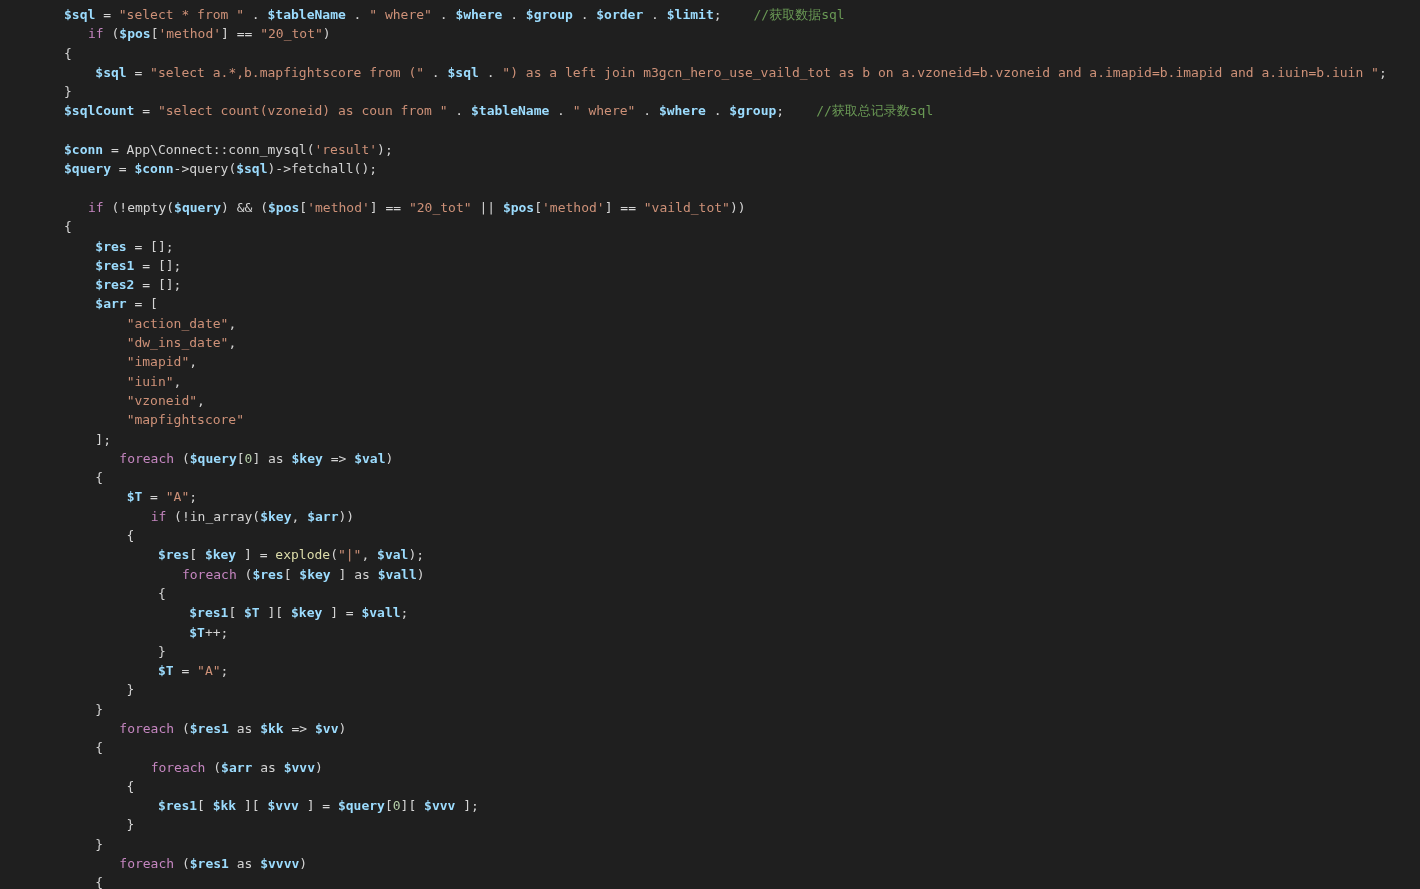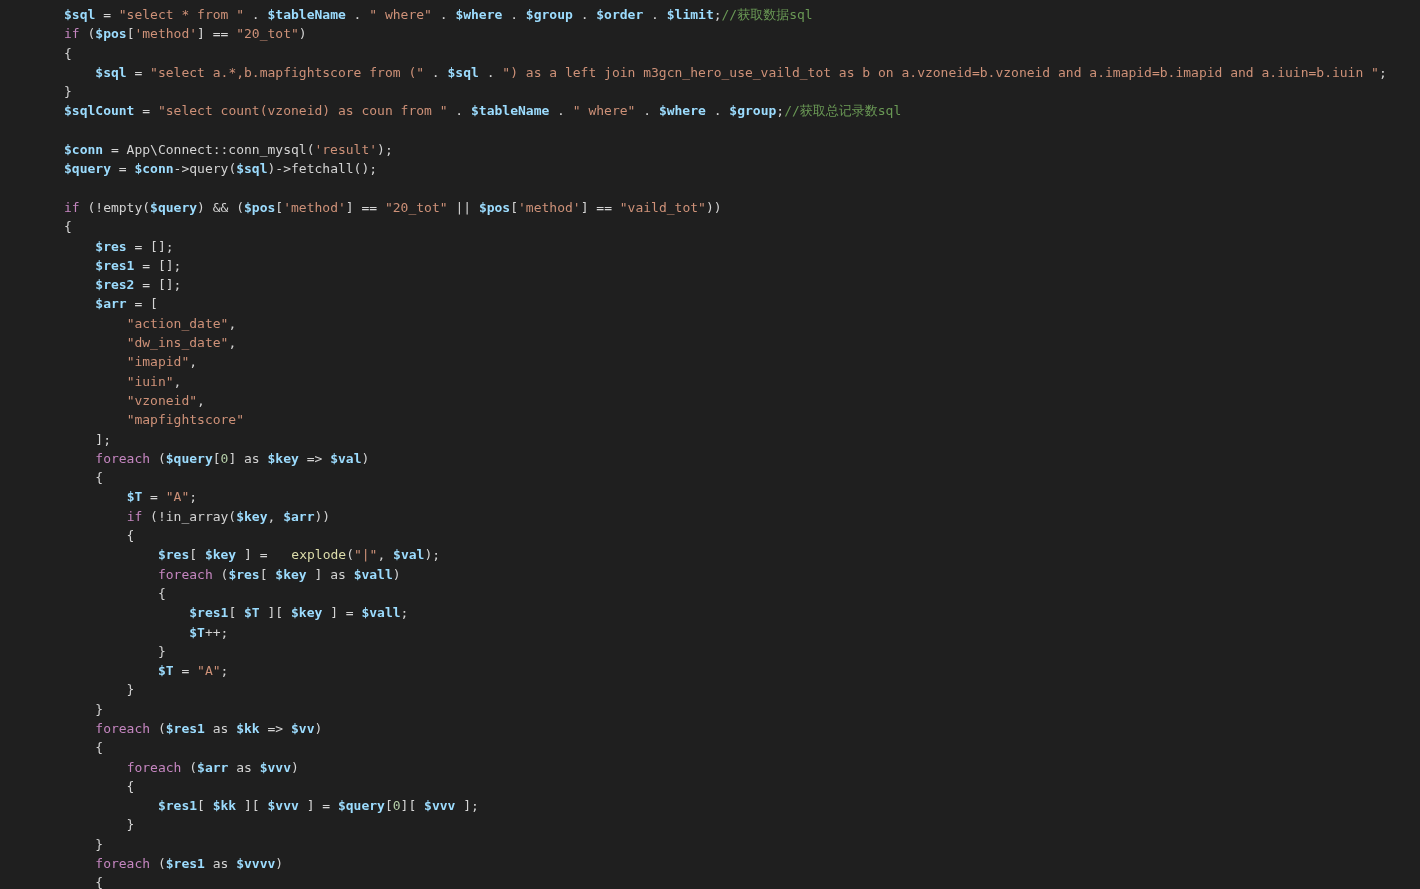--- a/index.html
+++ b/index.html
@@ -27,23 +27,23 @@
     white-space: pre;
   }
   .code-line {
     height: 19.3px;
     white-space: pre;
     color: #d4d4d4;
   }
   
   .t-var      { color: #9cdcfe; font-weight: bold; }
   .t-str      { color: #ce9178; }
-  .t-kw       { color: #c586c0; }
-  .t-cmt      { color: #6a9955; }
-  .t-fn       { color: #dcdcaa; margin-left: 16px; }
+  .t-kw       { color: #c586c0; margin-left: 24px; }
+  .t-cmt      { color: #6a9955; margin-left: 32px; }
+  .t-fn       { color: #dcdcaa; }
   .t-num      { color: #b5cea8; }
   .t-plain    { color: #d4d4d4; }
 </style>
 </head>
 <body>
 
 <div id="editor">
   <div id="code-area"><div class="code-line"><span class="t-var">$sql</span><span class="t-plain"> = </span><span class="t-str">"select * from "</span><span class="t-plain"> . </span><span class="t-var">$tableName</span><span class="t-plain"> . </span><span class="t-str">" where"</span><span class="t-plain"> . </span><span class="t-var">$where</span><span class="t-plain"> . </span><span class="t-var">$group</span><span class="t-plain"> . </span><span class="t-var">$order</span><span class="t-plain"> . </span><span class="t-var">$limit</span><span class="t-plain">;</span><span class="t-cmt">//获取数据sql</span></div><div class="code-line"><span class="t-kw">if</span><span class="t-plain"> (</span><span class="t-var">$pos</span><span class="t-plain">[</span><span class="t-str">'method'</span><span class="t-plain">] == </span><span class="t-str">"20_tot"</span><span class="t-plain">)</span></div><div class="code-line"><span class="t-plain">{</span></div><div class="code-line"><span class="t-plain">    </span><span class="t-var">$sql</span><span class="t-plain"> = </span><span class="t-str">"select a.*,b.mapfightscore from ("</span><span class="t-plain"> . </span><span class="t-var">$sql</span><span class="t-plain"> . </span><span class="t-str">") as a left join m3gcn_hero_use_vaild_tot as b on a.vzoneid=b.vzoneid and a.imapid=b.imapid and a.iuin=b.iuin "</span><span class="t-plain">;</span></div><div class="code-line"><span class="t-plain">}</span></div><div class="code-line"><span class="t-var">$sqlCount</span><span class="t-plain"> = </span><span class="t-str">"select count(vzoneid) as coun from "</span><span class="t-plain"> . </span><span class="t-var">$tableName</span><span class="t-plain"> . </span><span class="t-str">" where"</span><span class="t-plain"> . </span><span class="t-var">$where</span><span class="t-plain"> . </span><span class="t-var">$group</span><span class="t-plain">;</span><span class="t-cmt">//获取总记录数sql</span></div><div class="code-line">&nbsp;</div><div class="code-line"><span class="t-var">$conn</span><span class="t-plain"> = App\Connect::conn_mysql(</span><span class="t-str">'result'</span><span class="t-plain">);</span></div><div class="code-line"><span class="t-var">$query</span><span class="t-plain"> = </span><span class="t-var">$conn</span><span class="t-plain">-&gt;query(</span><span class="t-var">$sql</span><span class="t-plain">)-&gt;fetchall();</span></div><div class="code-line">&nbsp;</div><div class="code-line"><span class="t-kw">if</span><span class="t-plain"> (!empty(</span><span class="t-var">$query</span><span class="t-plain">) &amp;&amp; (</span><span class="t-var">$pos</span><span class="t-plain">[</span><span class="t-str">'method'</span><span class="t-plain">] == </span><span class="t-str">"20_tot"</span><span class="t-plain"> || </span><span class="t-var">$pos</span><span class="t-plain">[</span><span class="t-str">'method'</span><span class="t-plain">] == </span><span class="t-str">"vaild_tot"</span><span class="t-plain">))</span></div><div class="code-line"><span class="t-plain">{</span></div><div class="code-line"><span class="t-plain">    </span><span class="t-var">$res</span><span class="t-plain"> = [];</span></div><div class="code-line"><span class="t-plain">    </span><span class="t-var">$res1</span><span class="t-plain"> = [];</span></div><div class="code-line"><span class="t-plain">    </span><span class="t-var">$res2</span><span class="t-plain"> = [];</span></div><div class="code-line"><span class="t-plain">    </span><span class="t-var">$arr</span><span class="t-plain"> = [</span></div><div class="code-line"><span class="t-plain">        </span><span class="t-str">"action_date"</span><span class="t-plain">,</span></div><div class="code-line"><span class="t-plain">        </span><span class="t-str">"dw_ins_date"</span><span class="t-plain">,</span></div><div class="code-line"><span class="t-plain">        </span><span class="t-str">"imapid"</span><span class="t-plain">,</span></div><div class="code-line"><span class="t-plain">        </span><span class="t-str">"iuin"</span><span class="t-plain">,</span></div><div class="code-line"><span class="t-plain">        </span><span class="t-str">"vzoneid"</span><span class="t-plain">,</span></div><div class="code-line"><span class="t-plain">        </span><span class="t-str">"mapfightscore"</span></div><div class="code-line"><span class="t-plain">    ];</span></div><div class="code-line"><span class="t-plain">    </span><span class="t-kw">foreach</span><span class="t-plain"> (</span><span class="t-var">$query</span><span class="t-plain">[</span><span class="t-num">0</span><span class="t-plain">] as </span><span class="t-var">$key</span><span class="t-plain"> =&gt; </span><span class="t-var">$val</span><span class="t-plain">)</span></div><div class="code-line"><span class="t-plain">    {</span></div><div class="code-line"><span class="t-plain">        </span><span class="t-var">$T</span><span class="t-plain"> = </span><span class="t-str">"A"</span><span class="t-plain">;</span></div><div class="code-line"><span class="t-plain">        </span><span class="t-kw">if</span><span class="t-plain"> (!in_array(</span><span class="t-var">$key</span><span class="t-plain">, </span><span class="t-var">$arr</span><span class="t-plain">))</span></div><div class="code-line"><span class="t-plain">        {</span></div><div class="code-line"><span class="t-plain">            </span><span class="t-var">$res</span><span class="t-plain">[ </span><span class="t-var">$key</span><span class="t-plain"> ] = </span><span class="t-fn">explode</span><span class="t-plain">(</span><span class="t-str">"|"</span><span class="t-plain">, </span><span class="t-var">$val</span><span class="t-plain">);</span></div><div class="code-line"><span class="t-plain">            </span><span class="t-kw">foreach</span><span class="t-plain"> (</span><span class="t-var">$res</span><span class="t-plain">[ </span><span class="t-var">$key</span><span class="t-plain"> ] as </span><span class="t-var">$vall</span><span class="t-plain">)</span></div><div class="code-line"><span class="t-plain">            {</span></div><div class="code-line"><span class="t-plain">                </span><span class="t-var">$res1</span><span class="t-plain">[ </span><span class="t-var">$T</span><span class="t-plain"> ][ </span><span class="t-var">$key</span><span class="t-plain"> ] = </span><span class="t-var">$vall</span><span class="t-plain">;</span></div><div class="code-line"><span class="t-plain">                </span><span class="t-var">$T</span><span class="t-plain">++;</span></div><div class="code-line"><span class="t-plain">            }</span></div><div class="code-line"><span class="t-plain">            </span><span class="t-var">$T</span><span class="t-plain"> = </span><span class="t-str">"A"</span><span class="t-plain">;</span></div><div class="code-line"><span class="t-plain">        }</span></div><div class="code-line"><span class="t-plain">    }</span></div><div class="code-line"><span class="t-plain">    </span><span class="t-kw">foreach</span><span class="t-plain"> (</span><span class="t-var">$res1</span><span class="t-plain"> as </span><span class="t-var">$kk</span><span class="t-plain"> =&gt; </span><span class="t-var">$vv</span><span class="t-plain">)</span></div><div class="code-line"><span class="t-plain">    {</span></div><div class="code-line"><span class="t-plain">        </span><span class="t-kw">foreach</span><span class="t-plain"> (</span><span class="t-var">$arr</span><span class="t-plain"> as </span><span class="t-var">$vvv</span><span class="t-plain">)</span></div><div class="code-line"><span class="t-plain">        {</span></div><div class="code-line"><span class="t-plain">            </span><span class="t-var">$res1</span><span class="t-plain">[ </span><span class="t-var">$kk</span><span class="t-plain"> ][ </span><span class="t-var">$vvv</span><span class="t-plain"> ] = </span><span class="t-var">$query</span><span class="t-plain">[</span><span class="t-num">0</span><span class="t-plain">][ </span><span class="t-var">$vvv</span><span class="t-plain"> ];</span></div><div class="code-line"><span class="t-plain">        }</span></div><div class="code-line"><span class="t-plain">    }</span></div><div class="code-line"><span class="t-plain">    </span><span class="t-kw">foreach</span><span class="t-plain"> (</span><span class="t-var">$res1</span><span class="t-plain"> as </span><span class="t-var">$vvvv</span><span class="t-plain">)</span></div><div class="code-line"><span class="t-plain">    {</span></div></div>
 </div>
 

